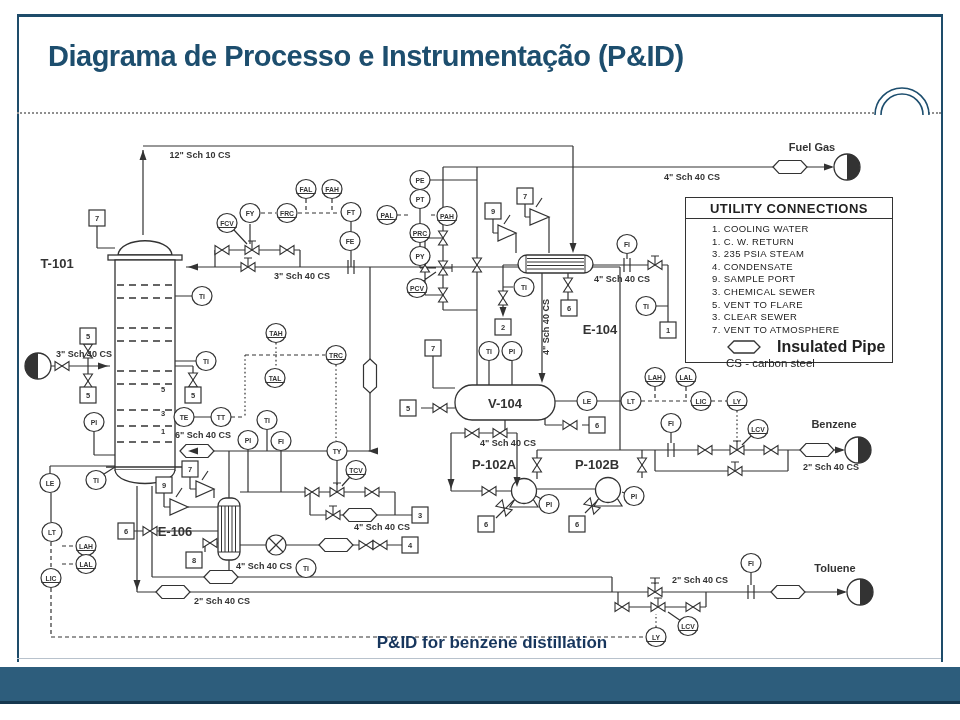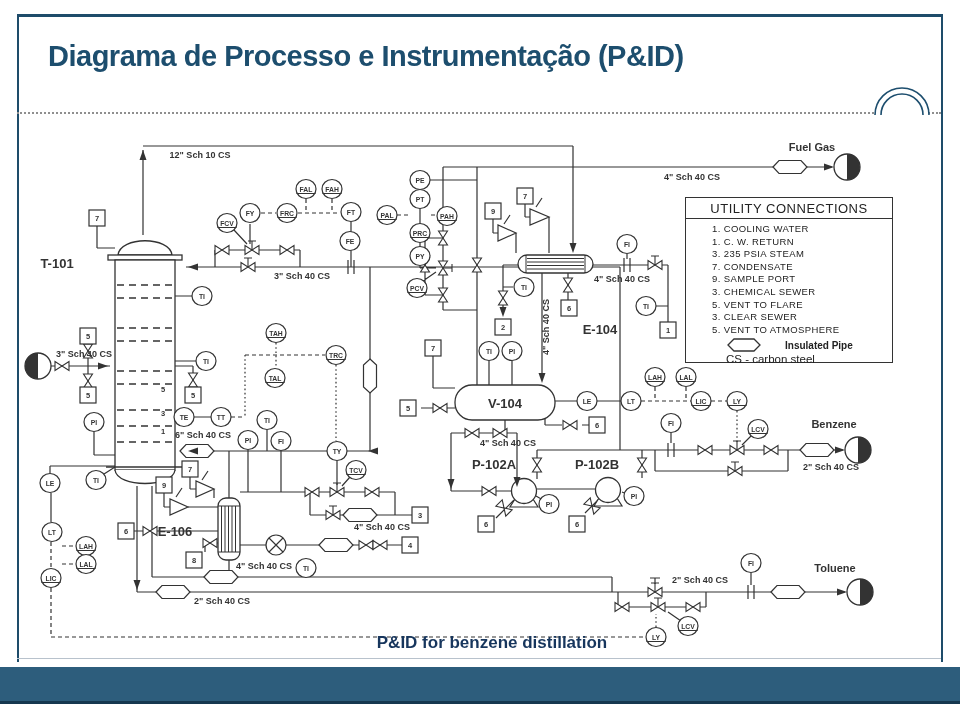--- a/index.html
+++ b/index.html
@@ -6,25 +6,25 @@
   .slide{position:relative;width:960px;height:720px;background:#ffffff;overflow:hidden;}
   .frame{position:absolute;left:17px;top:14px;width:922px;height:645px;
          border-top:3px solid #1e4c6a;border-left:2px solid #1e4c6a;border-right:2px solid #1e4c6a;}
   .title{position:absolute;left:48px;top:40px;margin:0;font-size:29px;font-weight:bold;
          color:#1d4e6e;letter-spacing:-0.5px;}
   .divider{position:absolute;left:17px;top:112px;width:924px;border-top:2px dotted #8f8f8f;}
   .arc-svg{position:absolute;left:873px;top:87px;}
   #pid{position:absolute;left:0;top:0;}
   .ubox{position:absolute;left:685px;top:197px;width:206px;height:164px;border:1.5px solid #333;
         background:#fff;color:#222;}
-  .ub-title{font-size:13px;font-weight:normal;text-align:center;padding:3px 0 2px 0;
+  .ub-title{font-size:13px;font-weight:bold;text-align:center;padding:3px 0 2px 0;
             border-bottom:1.5px solid #333;letter-spacing:0.5px;}
   .ub-items{padding:4px 4px 0 26px;}
   .ub-item{font-size:9.5px;font-weight:normal;line-height:12.6px;letter-spacing:0.4px;white-space:nowrap;}
-  .ub-ins{display:flex;align-items:center;gap:23px;padding:2px 0 0 40px;font-size:10px;font-weight:bold;}
+  .ub-ins{display:flex;align-items:center;gap:15px;padding:2px 0 0 40px;font-size:16px;font-weight:bold;}
   .ub-cs{padding:1px 0 0 40px;font-size:11.5px;font-weight:normal;}
   .caption{position:absolute;left:12px;top:633px;width:960px;text-align:center;font-size:17px;
            font-weight:bold;color:#17365d;}
   .gray-line{position:absolute;left:17px;top:658px;width:924px;height:1px;background:#b8c2cc;}
   .footer-bar{position:absolute;left:0;top:667px;width:960px;height:34px;background:#2d5d7c;
               border-bottom:3px solid #16384f;}
   text{fill:#333;}
 </style>
 </head>
 <body>
@@ -776,26 +776,26 @@
         <text x="163" y="434" text-anchor="middle" font-size="7.5" font-weight="bold" font-family="Liberation Sans, sans-serif">1</text>
       </g>
   </svg>
 
   <div class="ubox" able="false">
     <div class="ub-title">UTILITY CONNECTIONS</div>
     <div class="ub-items" id="ub-items">
         <div class="ub-item">1.  COOLING WATER</div>
         <div class="ub-item">1.  C. W. RETURN</div>
         <div class="ub-item">3.  235 PSIA STEAM</div>
-        <div class="ub-item">7.  CONDENSATE</div>
+        <div class="ub-item">4.  CONDENSATE</div>
         <div class="ub-item">9.  SAMPLE PORT</div>
         <div class="ub-item">3.  CHEMICAL SEWER</div>
         <div class="ub-item">5.  VENT TO FLARE</div>
         <div class="ub-item">3.  CLEAR SEWER</div>
-        <div class="ub-item">5.  VENT TO ATMOSPHERE</div>
+        <div class="ub-item">7.  VENT TO ATMOSPHERE</div>
       </div>
     <div class="ub-ins">
       <svg width="36" height="14">
         <polygon points="2,7 8,1 28,1 34,7 28,13 8,13" fill="#fff" stroke="#333" stroke-width="1.3"></polygon>
       </svg>
       <span>Insulated Pipe</span>
     </div>
     <div class="ub-cs">CS - carbon steel</div>
   </div>
 

